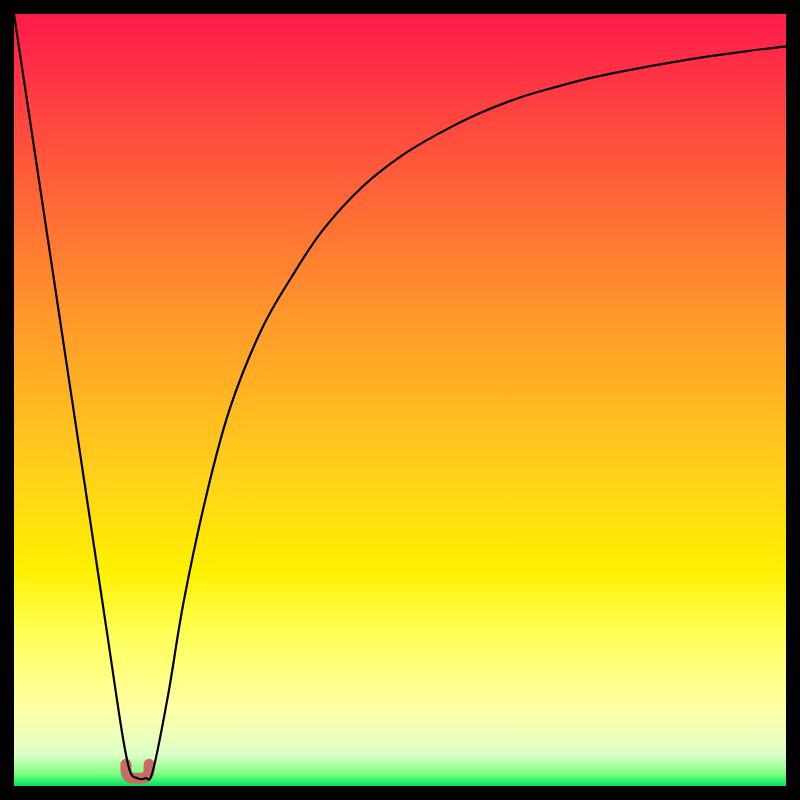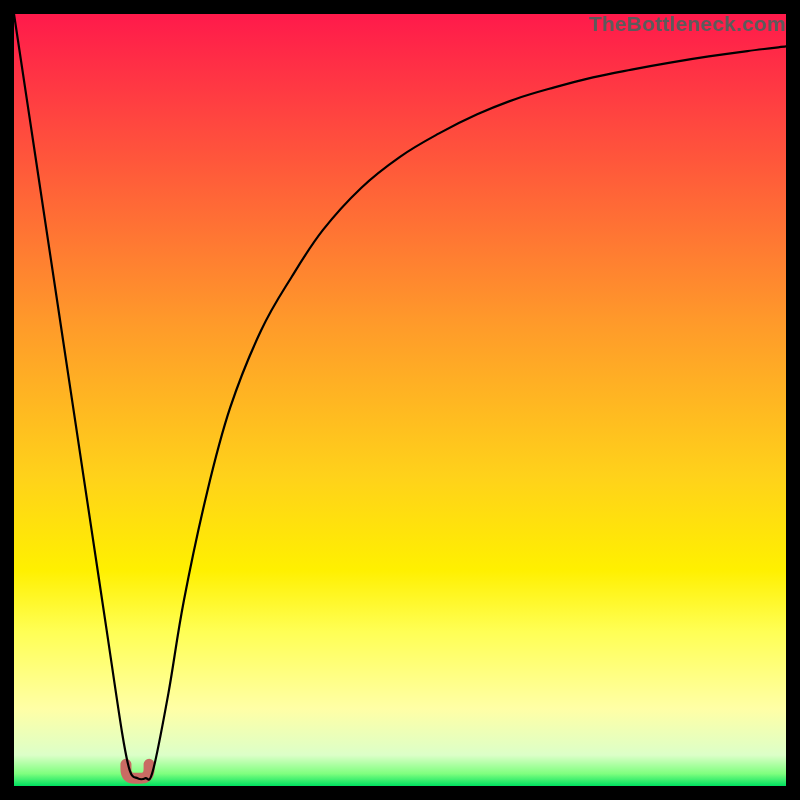--- a/index.html
+++ b/index.html
@@ -54,14 +54,13 @@
           <stop offset="98.4%" stop-color="#7fff7f"></stop>
           <stop offset="100%" stop-color="#00e060"></stop>
         </linearGradient>
     </defs>
     <rect id="bg-rect" x="0" y="0" width="772" height="772" fill="url(#bg-grad)"></rect>
     <g id="sweet-spot-g">
         <path d="M 111.94 750.28 L 111.94 755.28 Q 111.94 764.28 120.94 764.28 L 126.1 764.28 Q 135.1 764.28 135.1 755.28 L 135.1 750.28" fill="none" stroke="#c96b63" stroke-width="11" stroke-linecap="round" stroke-linejoin="round"></path>
       </g>
     <path id="curve" fill="none" stroke="#000" stroke-width="2.2" stroke-linejoin="round" stroke-linecap="round" d="M 0 0 C 2.7792 18.481680000000008, 9.881599999999999 65.71264000000005, 15.44 102.67600000000004 C 20.9984 139.63936000000004, 25.321599999999997 168.38863999999998, 30.88 205.35199999999998 C 36.4384 242.31535999999997, 40.7616 271.06464, 46.32 308.028 C 51.8784 344.99136000000004, 56.2016 373.74064, 61.76 410.704 C 67.3184 447.66736000000003, 71.6416 476.41664, 77.2 513.38 C 82.75840000000001 550.34336, 87.0816 579.0926400000001, 92.64 616.056 C 98.1984 653.01936, 103.91120000000001 693.44128, 108.08000000000001 718.732 C 112.24880000000002 744.0227199999999, 113.0208 748.36136, 115.8 756.56 C 118.5792 764.7586399999999, 120.7408 762.8904, 123.52 764.28 C 126.2992 765.6696, 128.4608 765.6696, 131.24 764.28 C 134.0192 762.8904, 134.7912 771.8456, 138.96 756.56 C 143.1288 741.2743999999999, 148.8416 709.9312, 154.4 679.36 C 159.9584 648.7888, 162.892 622.8496, 169.84 586.72 C 176.788 550.5904, 184.6624 513.38, 193 478.64 C 201.3376 443.9, 206.43280000000001 422.90160000000003, 216.16000000000003 393.72 C 225.88720000000004 364.5384, 235.9232 340.14320000000004, 247.04 316.52000000000004 C 258.1568 292.89680000000004, 266.8032 280.54479999999995, 277.92 262.47999999999996 C 289.0368 244.41519999999994, 296.2936 232.14039999999997, 308.8 216.15999999999997 C 321.3064 200.17959999999997, 333.504 186.9011999999999, 347.40000000000003 173.69999999999993 C 361.29600000000005 160.49879999999996, 372.104 152.54720000000003, 386 142.82000000000005 C 399.896 133.09280000000007, 410.704 127.30279999999998, 424.6 119.65999999999997 C 438.49600000000004 112.01719999999996, 449.304 106.61320000000002, 463.2 100.36000000000001 C 477.096 94.1068, 487.904 89.78359999999995, 501.8 84.91999999999996 C 515.696 80.05639999999997, 526.504 77.23088000000001, 540.4 73.34000000000003 C 554.2959999999999 69.44912000000005, 565.104 66.50008000000008, 579 63.30400000000009 C 592.896 60.10792000000009, 603.7040000000001 58.22424000000008, 617.6 55.58400000000006 C 631.496 52.94376000000004, 642.304 50.99831999999997, 656.1999999999999 48.63599999999997 C 670.0959999999999 46.27367999999996, 680.9040000000001 44.544400000000046, 694.8000000000001 42.460000000000036 C 708.696 40.37560000000003, 719.504 38.862479999999934, 733.4 37.055999999999926 C 747.2959999999999 35.24951999999992, 765.052 33.25775999999997, 772 32.42399999999998"></path>
   </svg>
-  <div class="watermark">TheBottleneck.com</div>
 </div>
 
 </body></html>

